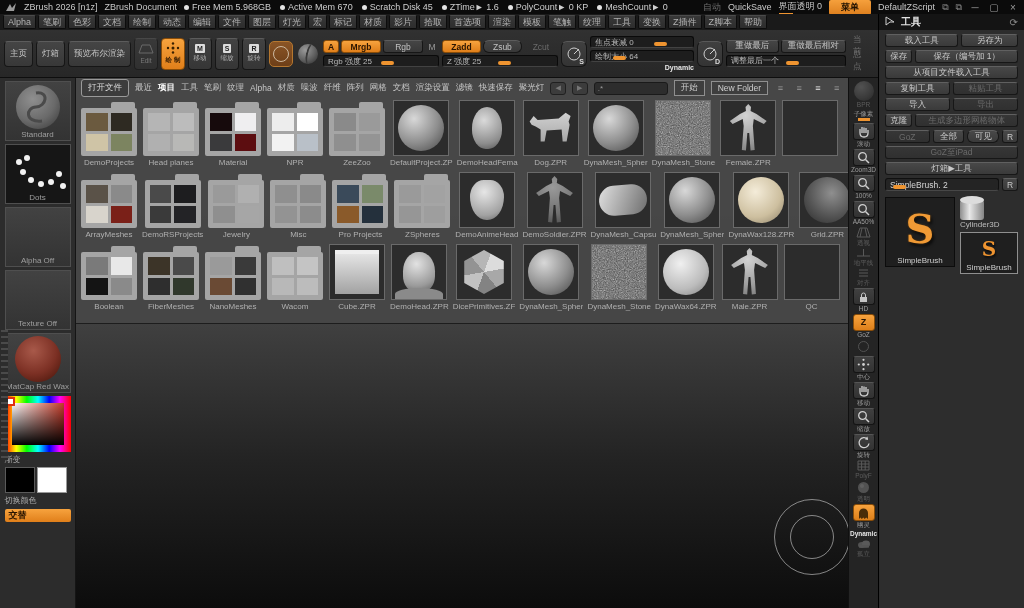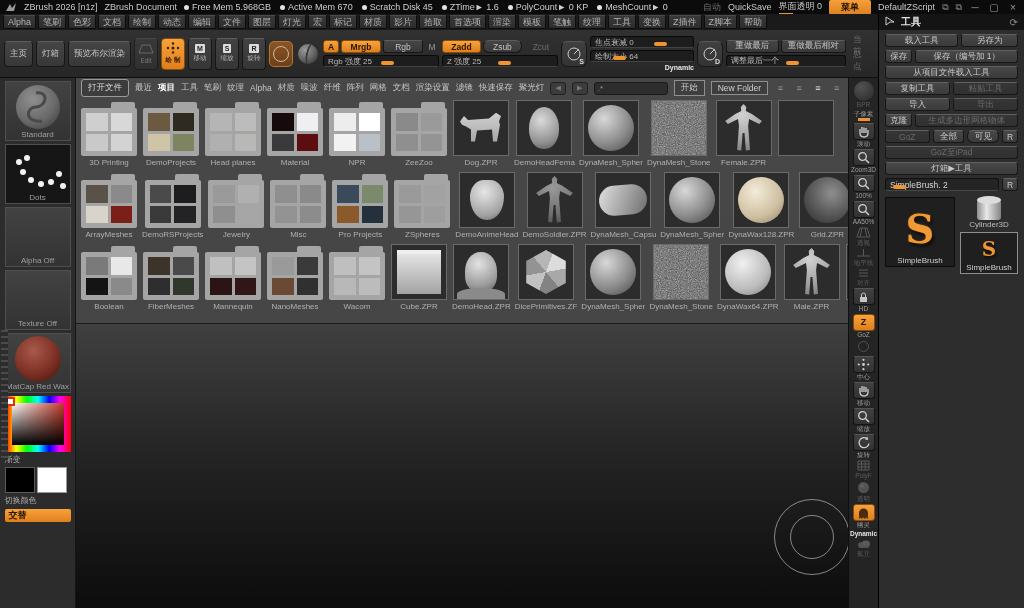--- a/index.html
+++ b/index.html
@@ -180,21 +180,21 @@
   .tp-slider .handle { position:absolute; bottom:1px; left:6%; width:13px; height:4px; background:#ef9430; border-radius:2px; }
   .tp-thumbs { display:flex; gap:5px; margin-top:3px; }
   .tool-tile { background:#1f1f1f; border:1px solid #0c0c0c; position:relative; display:flex; align-items:center;
     justify-content:center; }
   .tool-tile .tlabel { position:absolute; bottom:1px; left:0; right:0; text-align:center; font-size:8px; color:#d0d0d0;
     white-space:nowrap; overflow:hidden; }
   .big-s { font-size:40px; font-weight:bold; color:#f09a35; text-shadow:2px 3px 3px rgba(0,0,0,.6), 0 0 2px #7a4a10;
     margin-bottom:8px; font-family:"DejaVu Serif",serif; }
   .small-s { font-size:20px; font-weight:bold; color:#ef9430; text-shadow:1px 2px 2px rgba(0,0,0,.6);
     margin-bottom:8px; font-family:"DejaVu Serif",serif; }
-  .cylwrap { display:flex; flex-direction:column; align-items:center; font-size:8px; color:#bdbdbd; }
+  .cylwrap { display:flex; flex-direction:column; align-items:flex-start; font-size:8px; color:#bdbdbd; }
   .cyl { width:24px; height:20px; border-radius:3px; background:linear-gradient(90deg,#8e8e8e,#e8e8e8 40%,#858585);
     position:relative; margin-top:3px; }
   .cyl::before { content:""; position:absolute; left:0; top:-4px; width:24px; height:8px; border-radius:50%;
     background:#dcdcdc; }
 </style>
 </head>
 <body>
 
 <div class="titlebar">
   <span class="logo">
@@ -463,31 +463,20 @@
         <div class="view-ico">≡</div>
         <div class="view-ico">≡</div>
         <div class="view-ico hi">≡</div>
         <div class="view-ico">≡</div>
       </div>
     <div id="lb-grid">
         <div class="lb-row">
           <div class="lb-item">
             <div class="lb-thumb">
               <div class="folder">
-                <div class="fcell" style="background: rgb(207, 207, 207);"></div>
-                <div class="fcell" style="background: rgb(216, 216, 216);"></div>
-                <div class="fcell" style="background: rgb(201, 201, 201);"></div>
-                <div class="fcell" style="background: rgb(211, 211, 211);"></div>
-              </div>
-            </div>
-            <div class="lb-label">3D Printing</div>
-          </div>
-          <div class="lb-item">
-            <div class="lb-thumb">
-              <div class="folder">
                 <div class="fcell" style="background: rgb(107, 90, 63);"></div>
                 <div class="fcell" style="background: rgb(46, 42, 34);"></div>
                 <div class="fcell" style="background: rgb(207, 196, 166);"></div>
                 <div class="fcell" style="background: rgb(124, 132, 96);"></div>
               </div>
             </div>
             <div class="lb-label">DemoProjects</div>
           </div>
           <div class="lb-item">
             <div class="lb-thumb">
@@ -528,29 +517,35 @@
                 <div class="fcell" style="background: rgb(138, 138, 138);"></div>
                 <div class="fcell" style="background: rgb(154, 154, 154);"></div>
                 <div class="fcell" style="background: rgb(143, 143, 143);"></div>
                 <div class="fcell" style="background: rgb(148, 148, 148);"></div>
               </div>
             </div>
             <div class="lb-label">ZeeZoo</div>
           </div>
           <div class="lb-item">
             <div class="lb-thumb file">
+              <div class="k-sphere"></div>
+            </div>
+            <div class="lb-label">DefaultProject.ZP</div>
+          </div>
+          <div class="lb-item">
+            <div class="lb-thumb file">
+              <div class="k-head-f"></div>
+            </div>
+            <div class="lb-label">DemoHeadFema</div>
+          </div>
+          <div class="lb-item">
+            <div class="lb-thumb file">
               <div class="k-dog"></div>
             </div>
             <div class="lb-label">Dog.ZPR</div>
-          </div>
-          <div class="lb-item">
-            <div class="lb-thumb file">
-              <div class="k-head-f"></div>
-            </div>
-            <div class="lb-label">DemoHeadFema</div>
           </div>
           <div class="lb-item">
             <div class="lb-thumb file">
               <div class="k-sphere"></div>
             </div>
             <div class="lb-label">DynaMesh_Spher</div>
           </div>
           <div class="lb-item">
             <div class="lb-thumb file">
               <div class="noise-wrap"><svg width="56" height="56">
@@ -693,31 +688,20 @@
           <div class="lb-item">
             <div class="lb-thumb">
               <div class="folder">
                 <div class="fcell" style="background: rgb(60, 52, 40);"></div>
                 <div class="fcell" style="background: rgb(74, 74, 74);"></div>
                 <div class="fcell" style="background: rgb(46, 46, 46);"></div>
                 <div class="fcell" style="background: rgb(48, 56, 44);"></div>
               </div>
             </div>
             <div class="lb-label">FiberMeshes</div>
-          </div>
-          <div class="lb-item">
-            <div class="lb-thumb">
-              <div class="folder">
-                <div class="fcell" style="background: rgb(192, 192, 192);"></div>
-                <div class="fcell" style="background: rgb(196, 196, 196);"></div>
-                <div class="fcell" style="background: rgb(42, 20, 20);"></div>
-                <div class="fcell" style="background: rgb(48, 22, 22);"></div>
-              </div>
-            </div>
-            <div class="lb-label">Mannequin</div>
           </div>
           <div class="lb-item">
             <div class="lb-thumb">
               <div class="folder">
                 <div class="fcell" style="background: rgb(154, 154, 154);"></div>
                 <div class="fcell" style="background: rgb(58, 58, 58);"></div>
                 <div class="fcell" style="background: rgb(106, 74, 52);"></div>
                 <div class="fcell" style="background: rgb(48, 48, 48);"></div>
               </div>
             </div>

